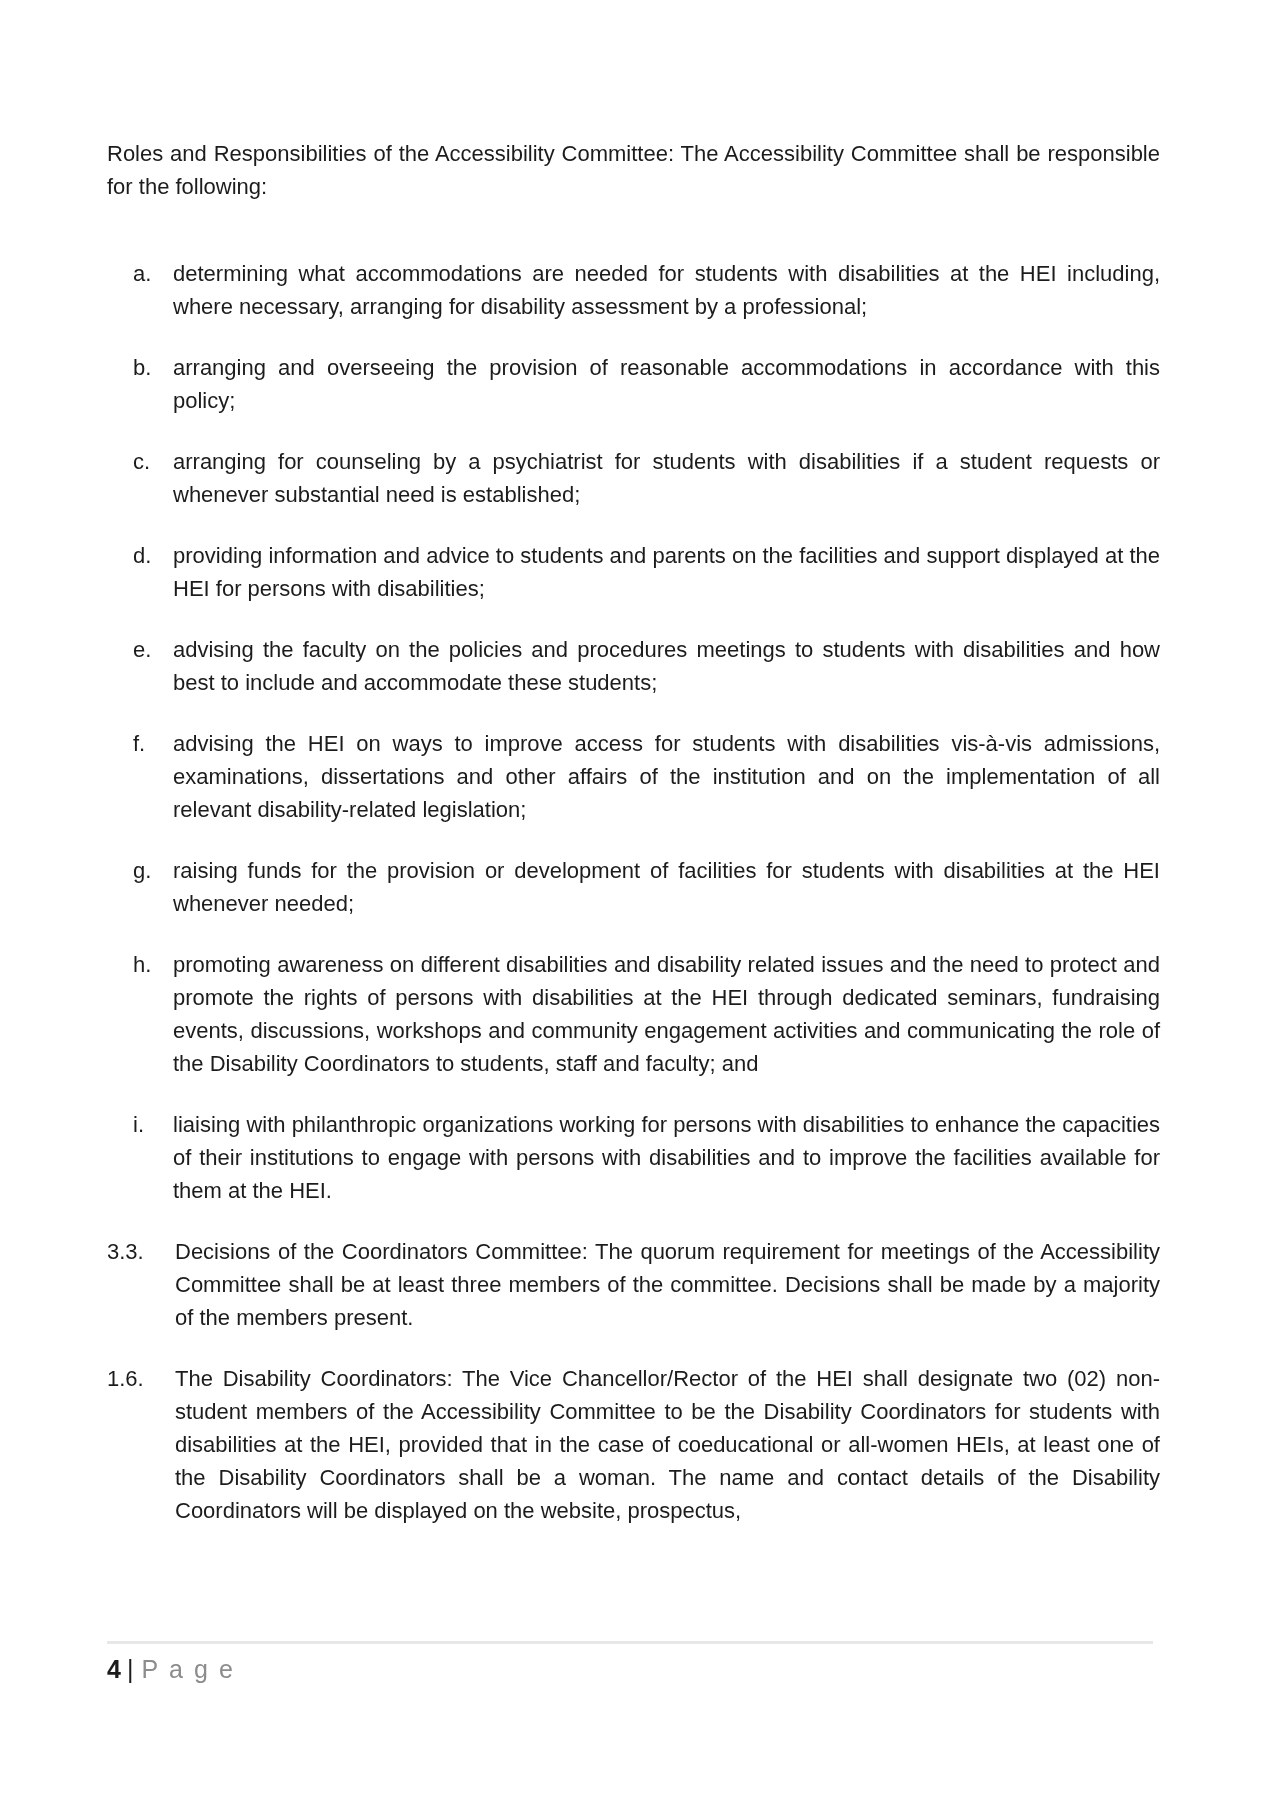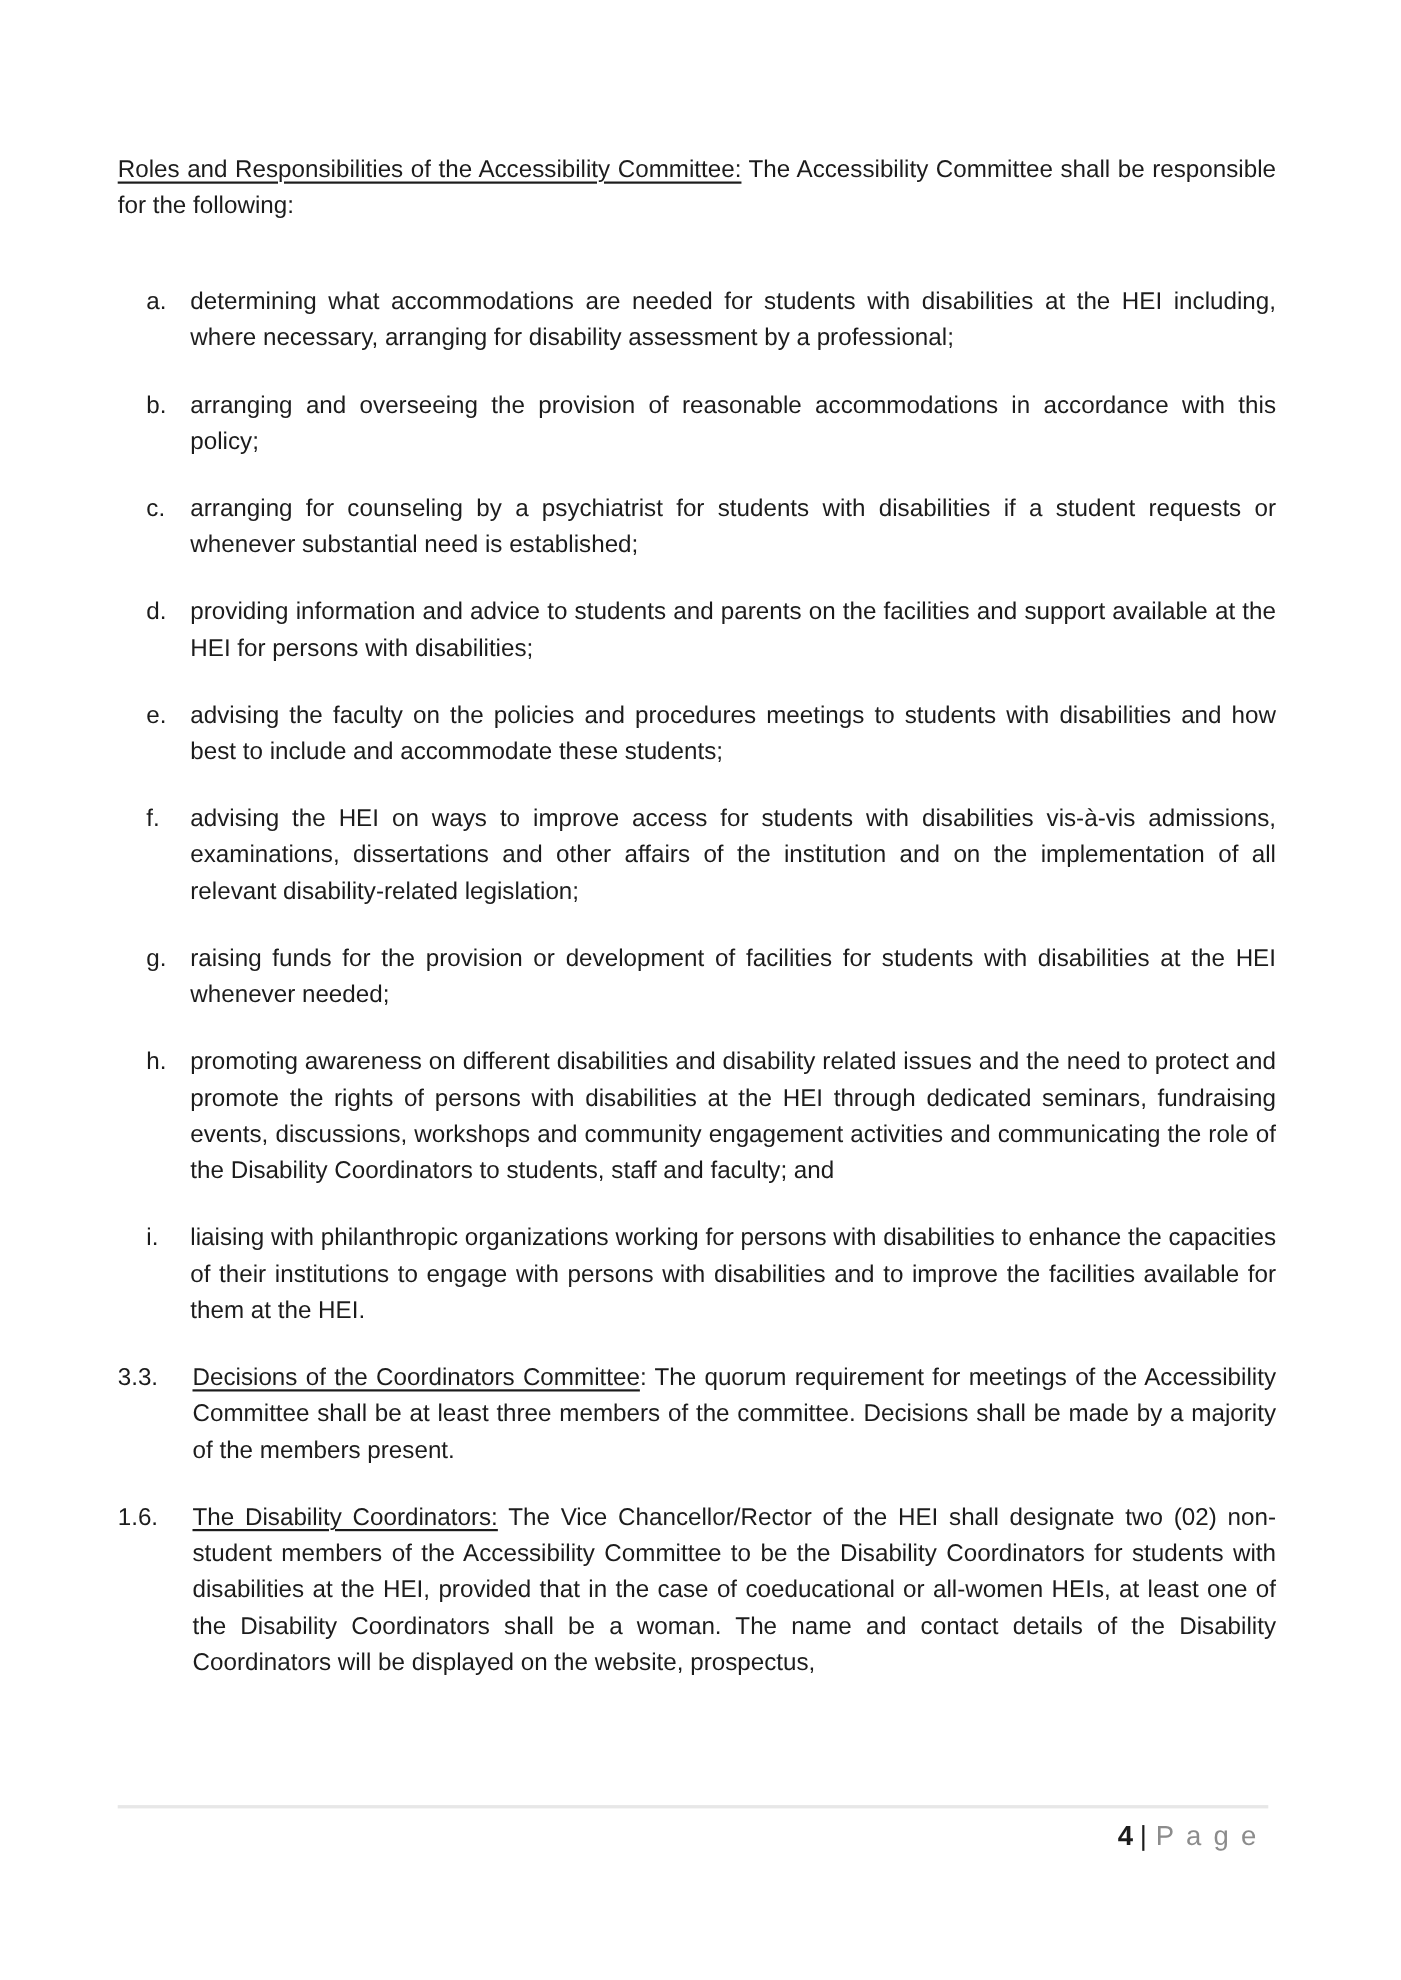--- a/index.html
+++ b/index.html
@@ -26,21 +26,20 @@
   }
   .section-number {
     width: 68px;
     flex: none;
   }
   .section-body {
     flex: 1;
     text-align: justify;
   }
   .heading {
-    text-decoration: underline;
     text-decoration-thickness: 2px;
     text-underline-offset: 4px;
   }
   .list {
     margin-top: 54px;
   }
   .list-item {
     display: flex;
     margin-bottom: 28px;
   }
@@ -63,21 +62,20 @@
   }
   .footer-rule {
     height: 0;
     border-top: 3px solid #e7e7e7;
     margin-bottom: 8px;
   }
   .footer-text {
     font-size: 25px;
     line-height: 34px;
     color: #1c1c1c;
-    text-align: right;
   }
   .page-number { font-weight: 700; }
   .footer-sep { margin: 0 8px 0 6px; }
   .page-label {
     color: #8c8c8c;
     letter-spacing: 11px;
   }
 </style>
 </head>
 <body>
@@ -100,21 +98,21 @@
           <div class="item-text">arranging and overseeing the provision of reasonable accommodations in accordance with this policy;</div>
         </div>
 
         <div class="list-item">
           <div class="item-letter">c.</div>
           <div class="item-text">arranging for counseling by a psychiatrist for students with disabilities if a student requests or whenever substantial need is established;</div>
         </div>
 
         <div class="list-item">
           <div class="item-letter">d.</div>
-          <div class="item-text">providing information and advice to students and parents on the facilities and support available at the HEI for persons with disabilities;</div>
+          <div class="item-text">providing information and advice to students and parents on the facilities and support displayed at the HEI for persons with disabilities;</div>
         </div>
 
         <div class="list-item">
           <div class="item-letter">e.</div>
           <div class="item-text">advising the faculty on the policies and procedures meetings to students with disabilities and how best to include and accommodate these students;</div>
         </div>
 
         <div class="list-item">
           <div class="item-letter">f.</div>
           <div class="item-text">advising the HEI on ways to improve access for students with disabilities vis-à-vis admissions, examinations, dissertations and other affairs of the institution and on the implementation of all relevant disability-related legislation;</div>

